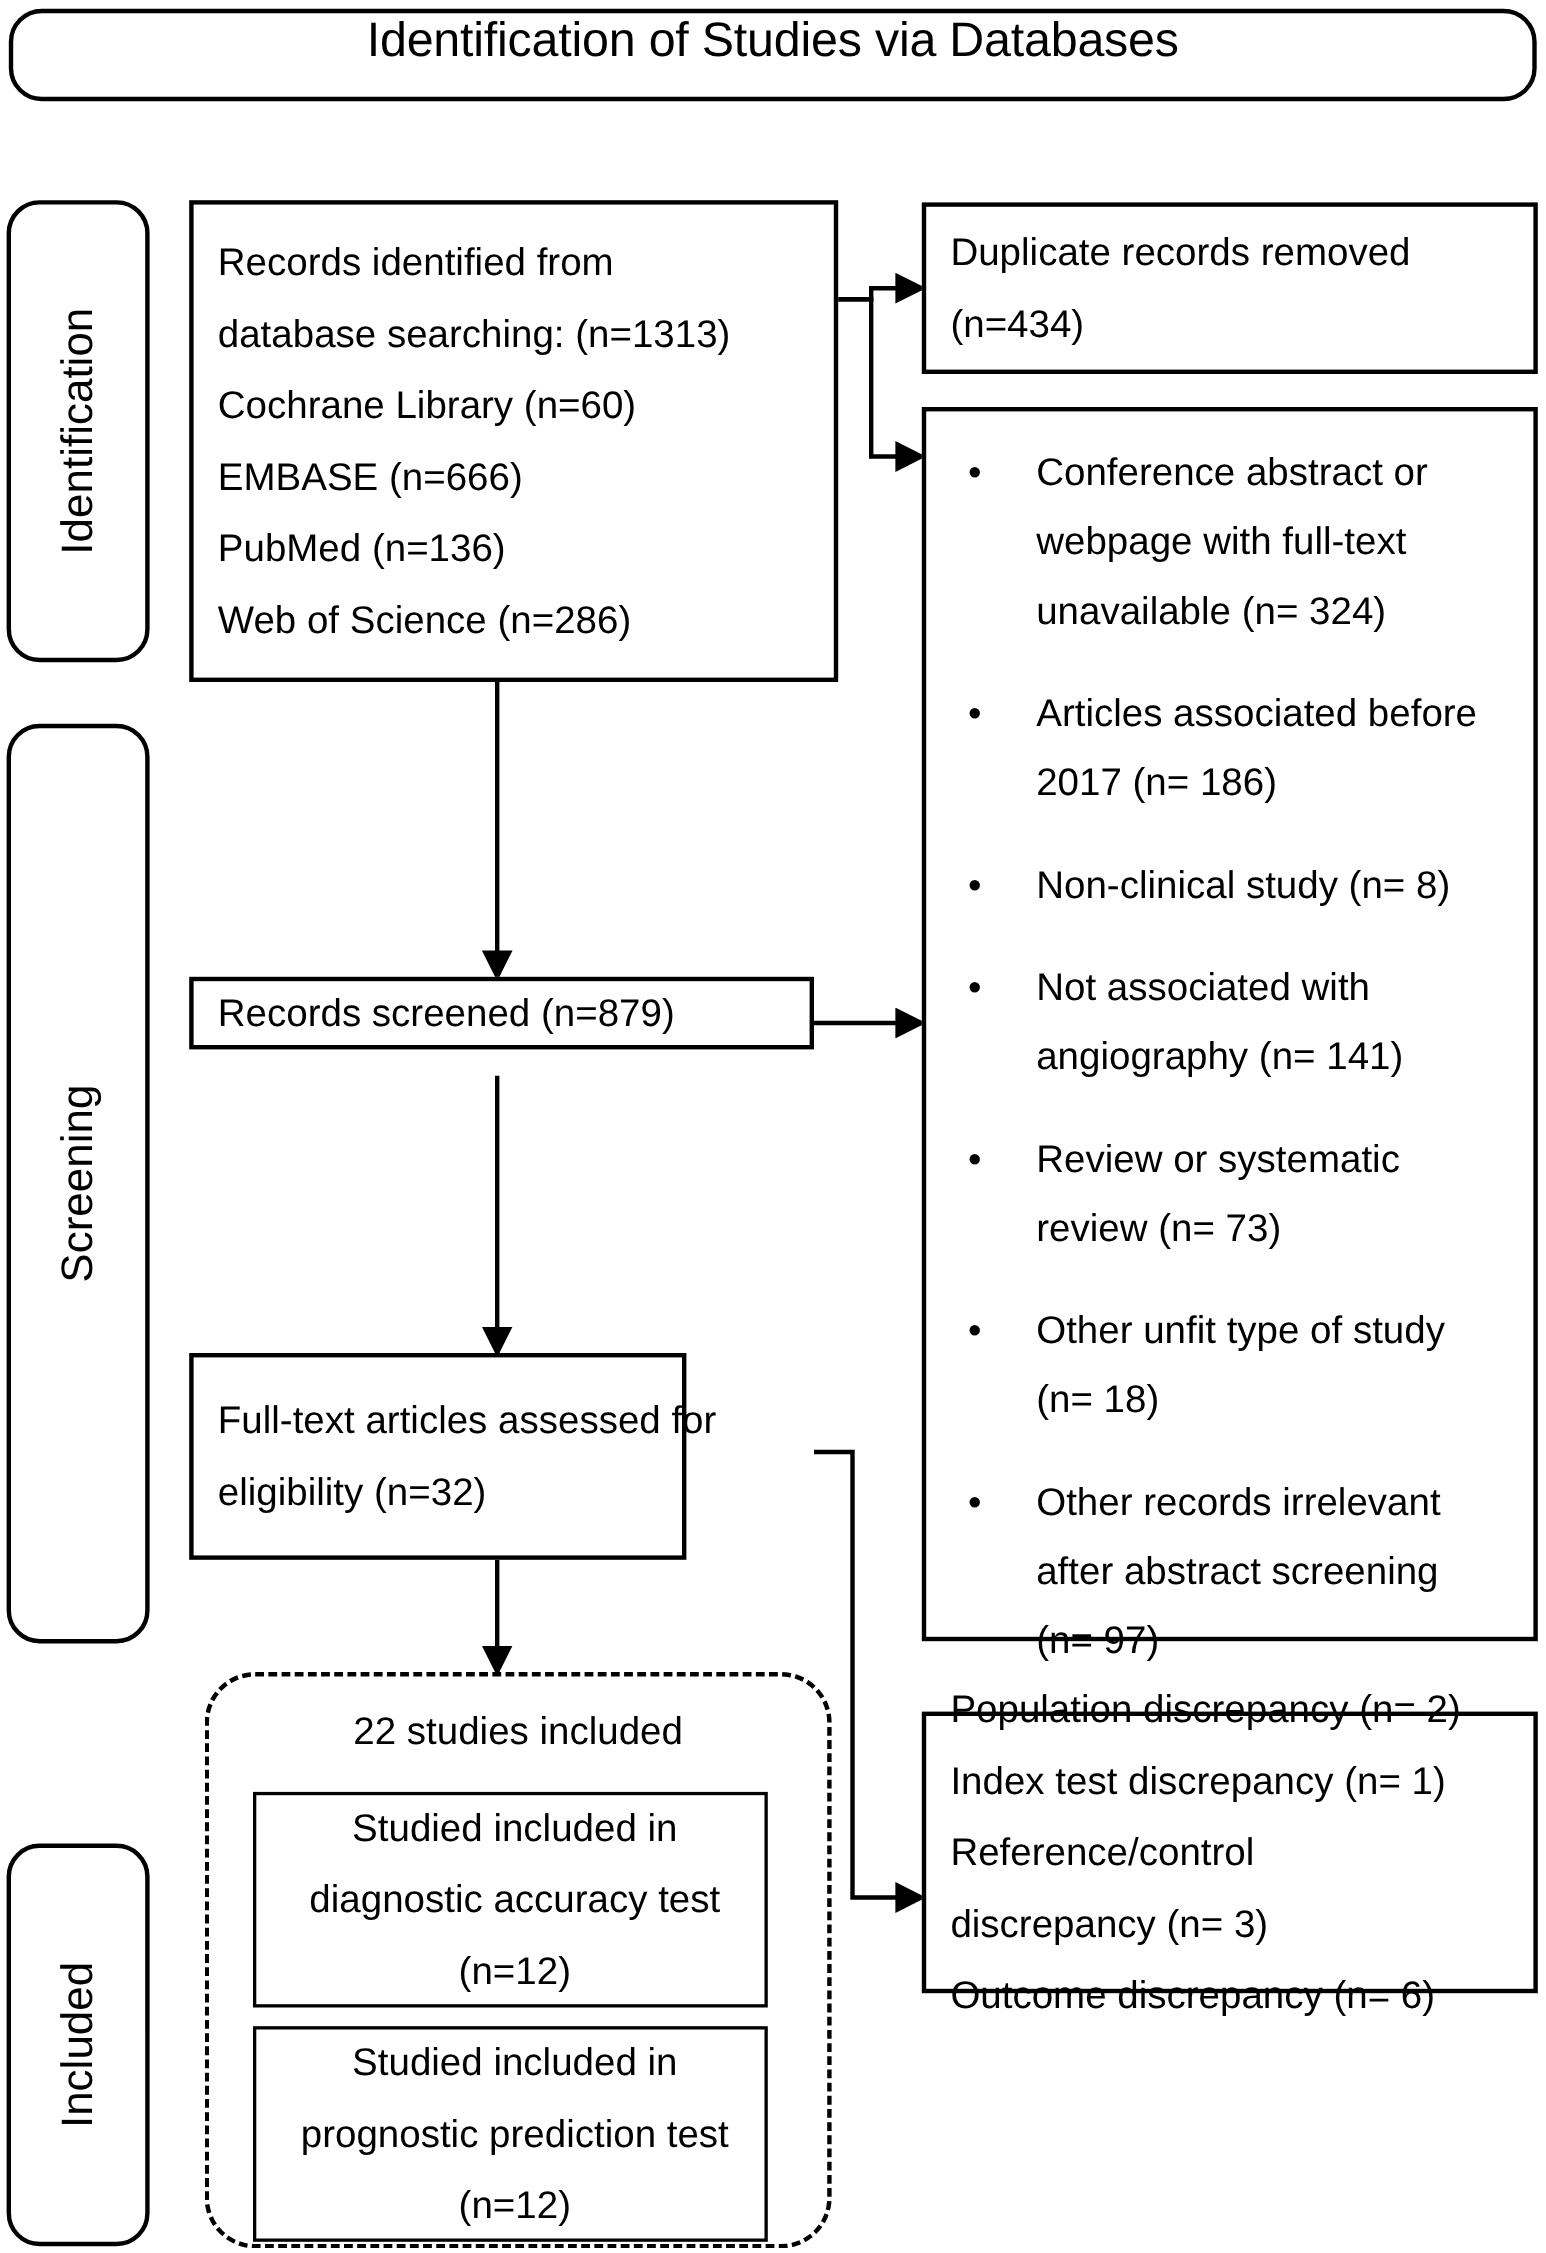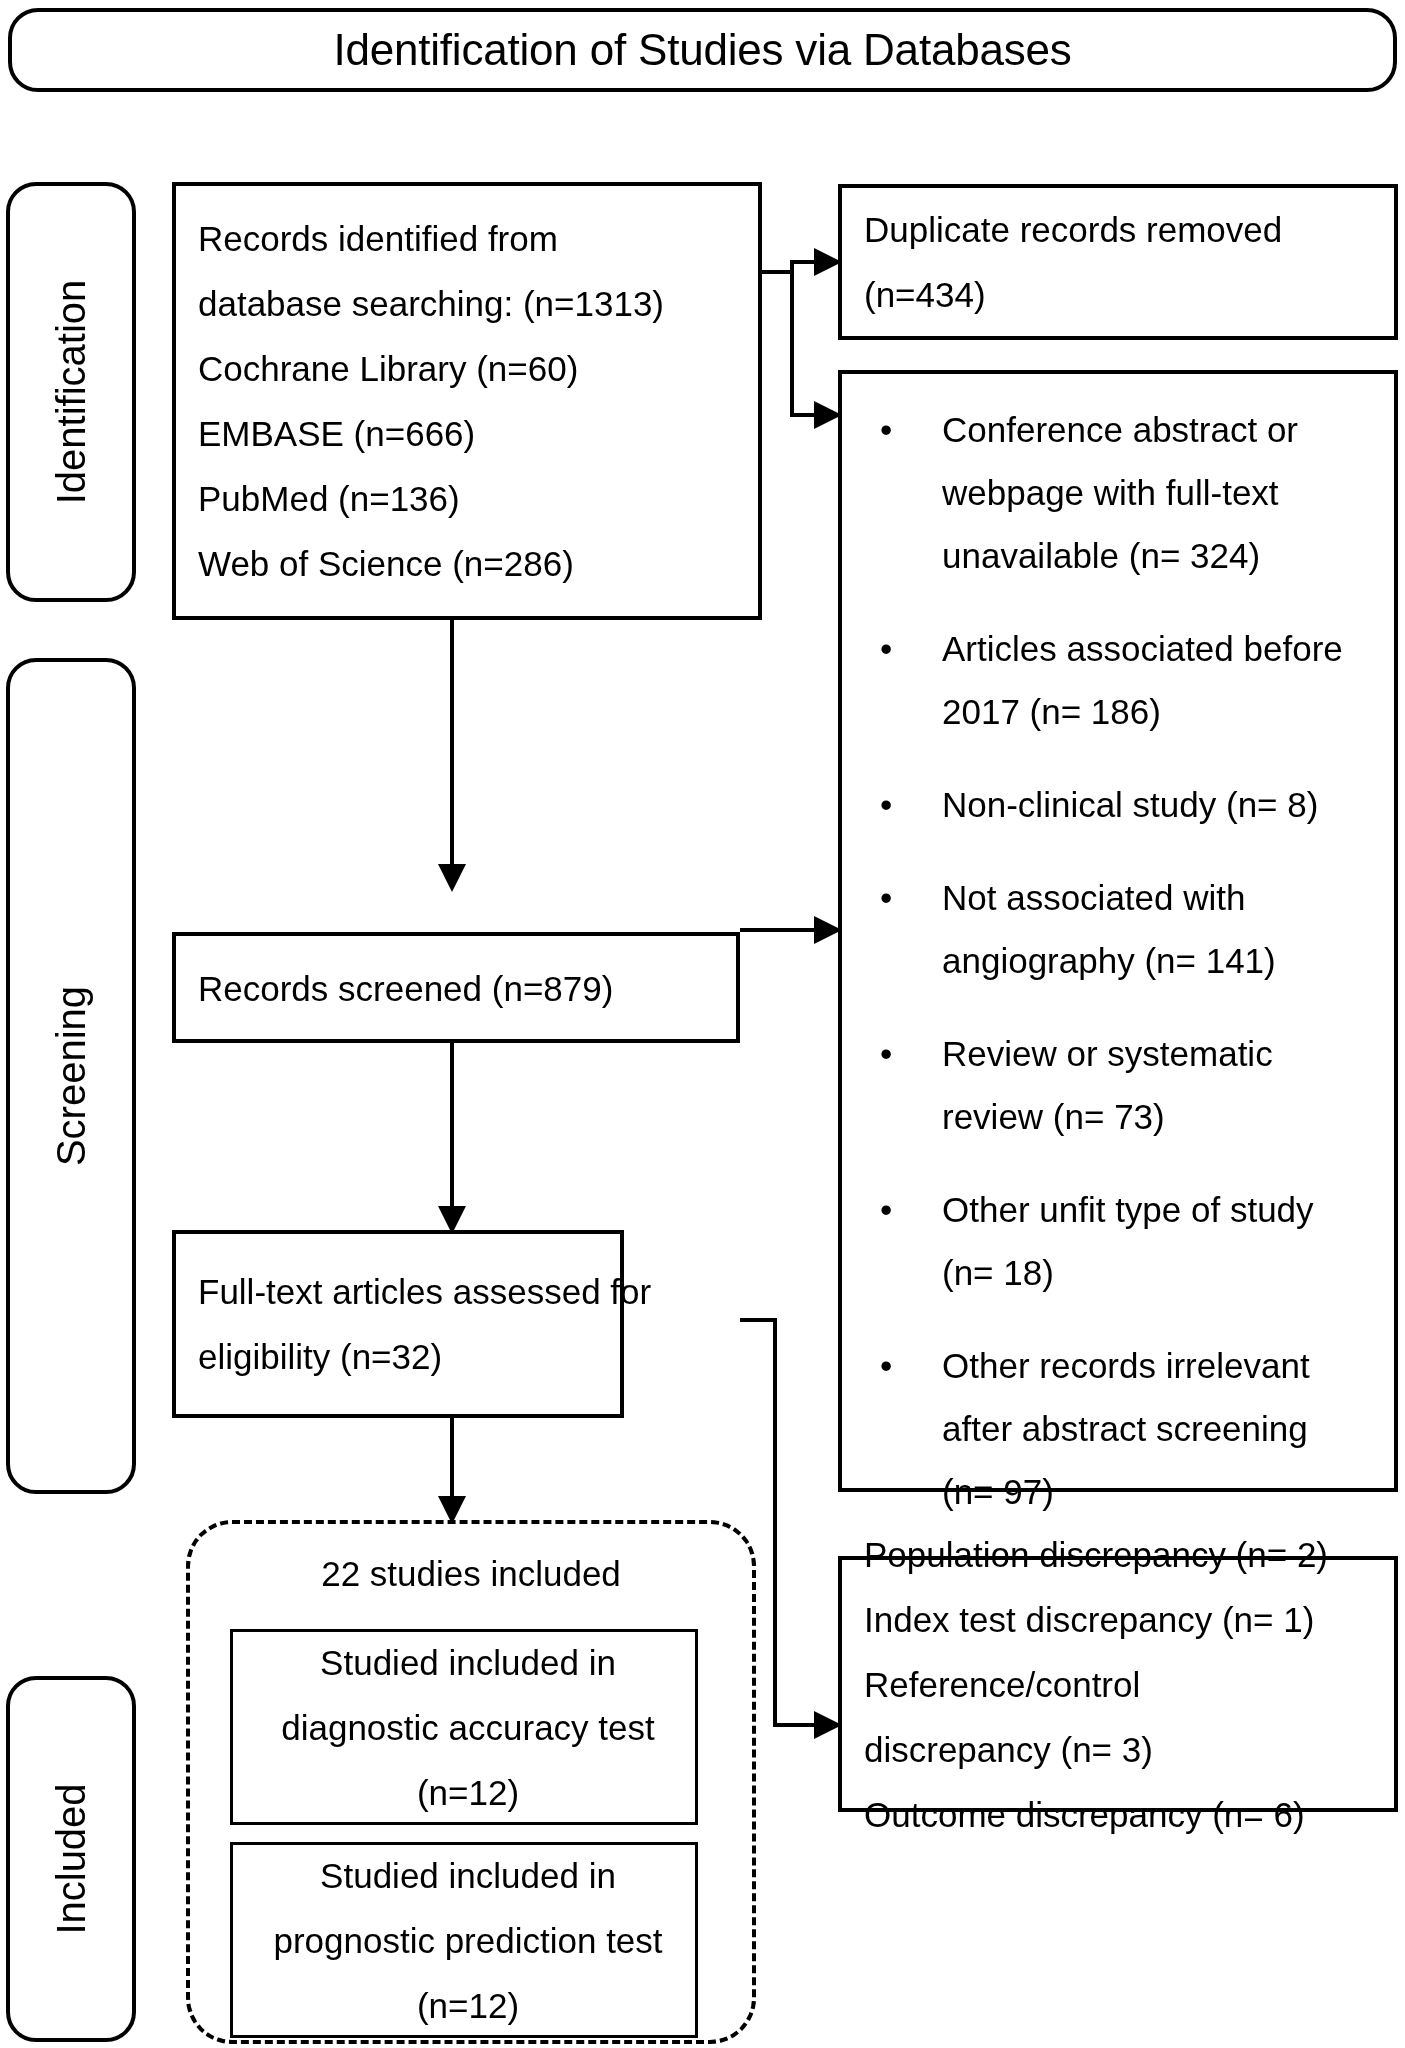--- a/index.html
+++ b/index.html
@@ -32,21 +32,21 @@
     border-radius: 46px;
   }
   .thin {
     border-width: 3px;
     text-align: center;
   }
 
   
   #title-banner {
     display: flex;
-    align-items: center;
+    align-items: flex-start;
     justify-content: center;
   }
   #title-text {
     font-size: 44px;
     letter-spacing: -0.2px;
     white-space: nowrap;
   }
 
   
   .stage-label {
@@ -221,21 +221,21 @@
       <div class="bullet-item">
         <span class="bullet-dot">•</span>
         <div class="bullet-line">Other records irrelevant</div>
         <div class="bullet-line">after abstract screening</div>
         <div class="bullet-line">(n= 97)</div>
       </div>
 
     </div>
   </div>
 
-  <div class="box" style="left:172px; top:888px; width:568px; height:111px;margin-top:44px;">
+  <div class="box" style="left:172px; top:888px; width:568px; height:66px;">
     <div class="lines">
       <div class="line">Records screened (n=879)</div>
     </div>
   </div>
 
   <div class="box" style="left:172px; top:1230px; width:452px; height:188px;">
     <div class="lines">
       <div class="line">Full-text articles assessed for</div>
       <div class="line">eligibility (n=32)</div>
     </div>

